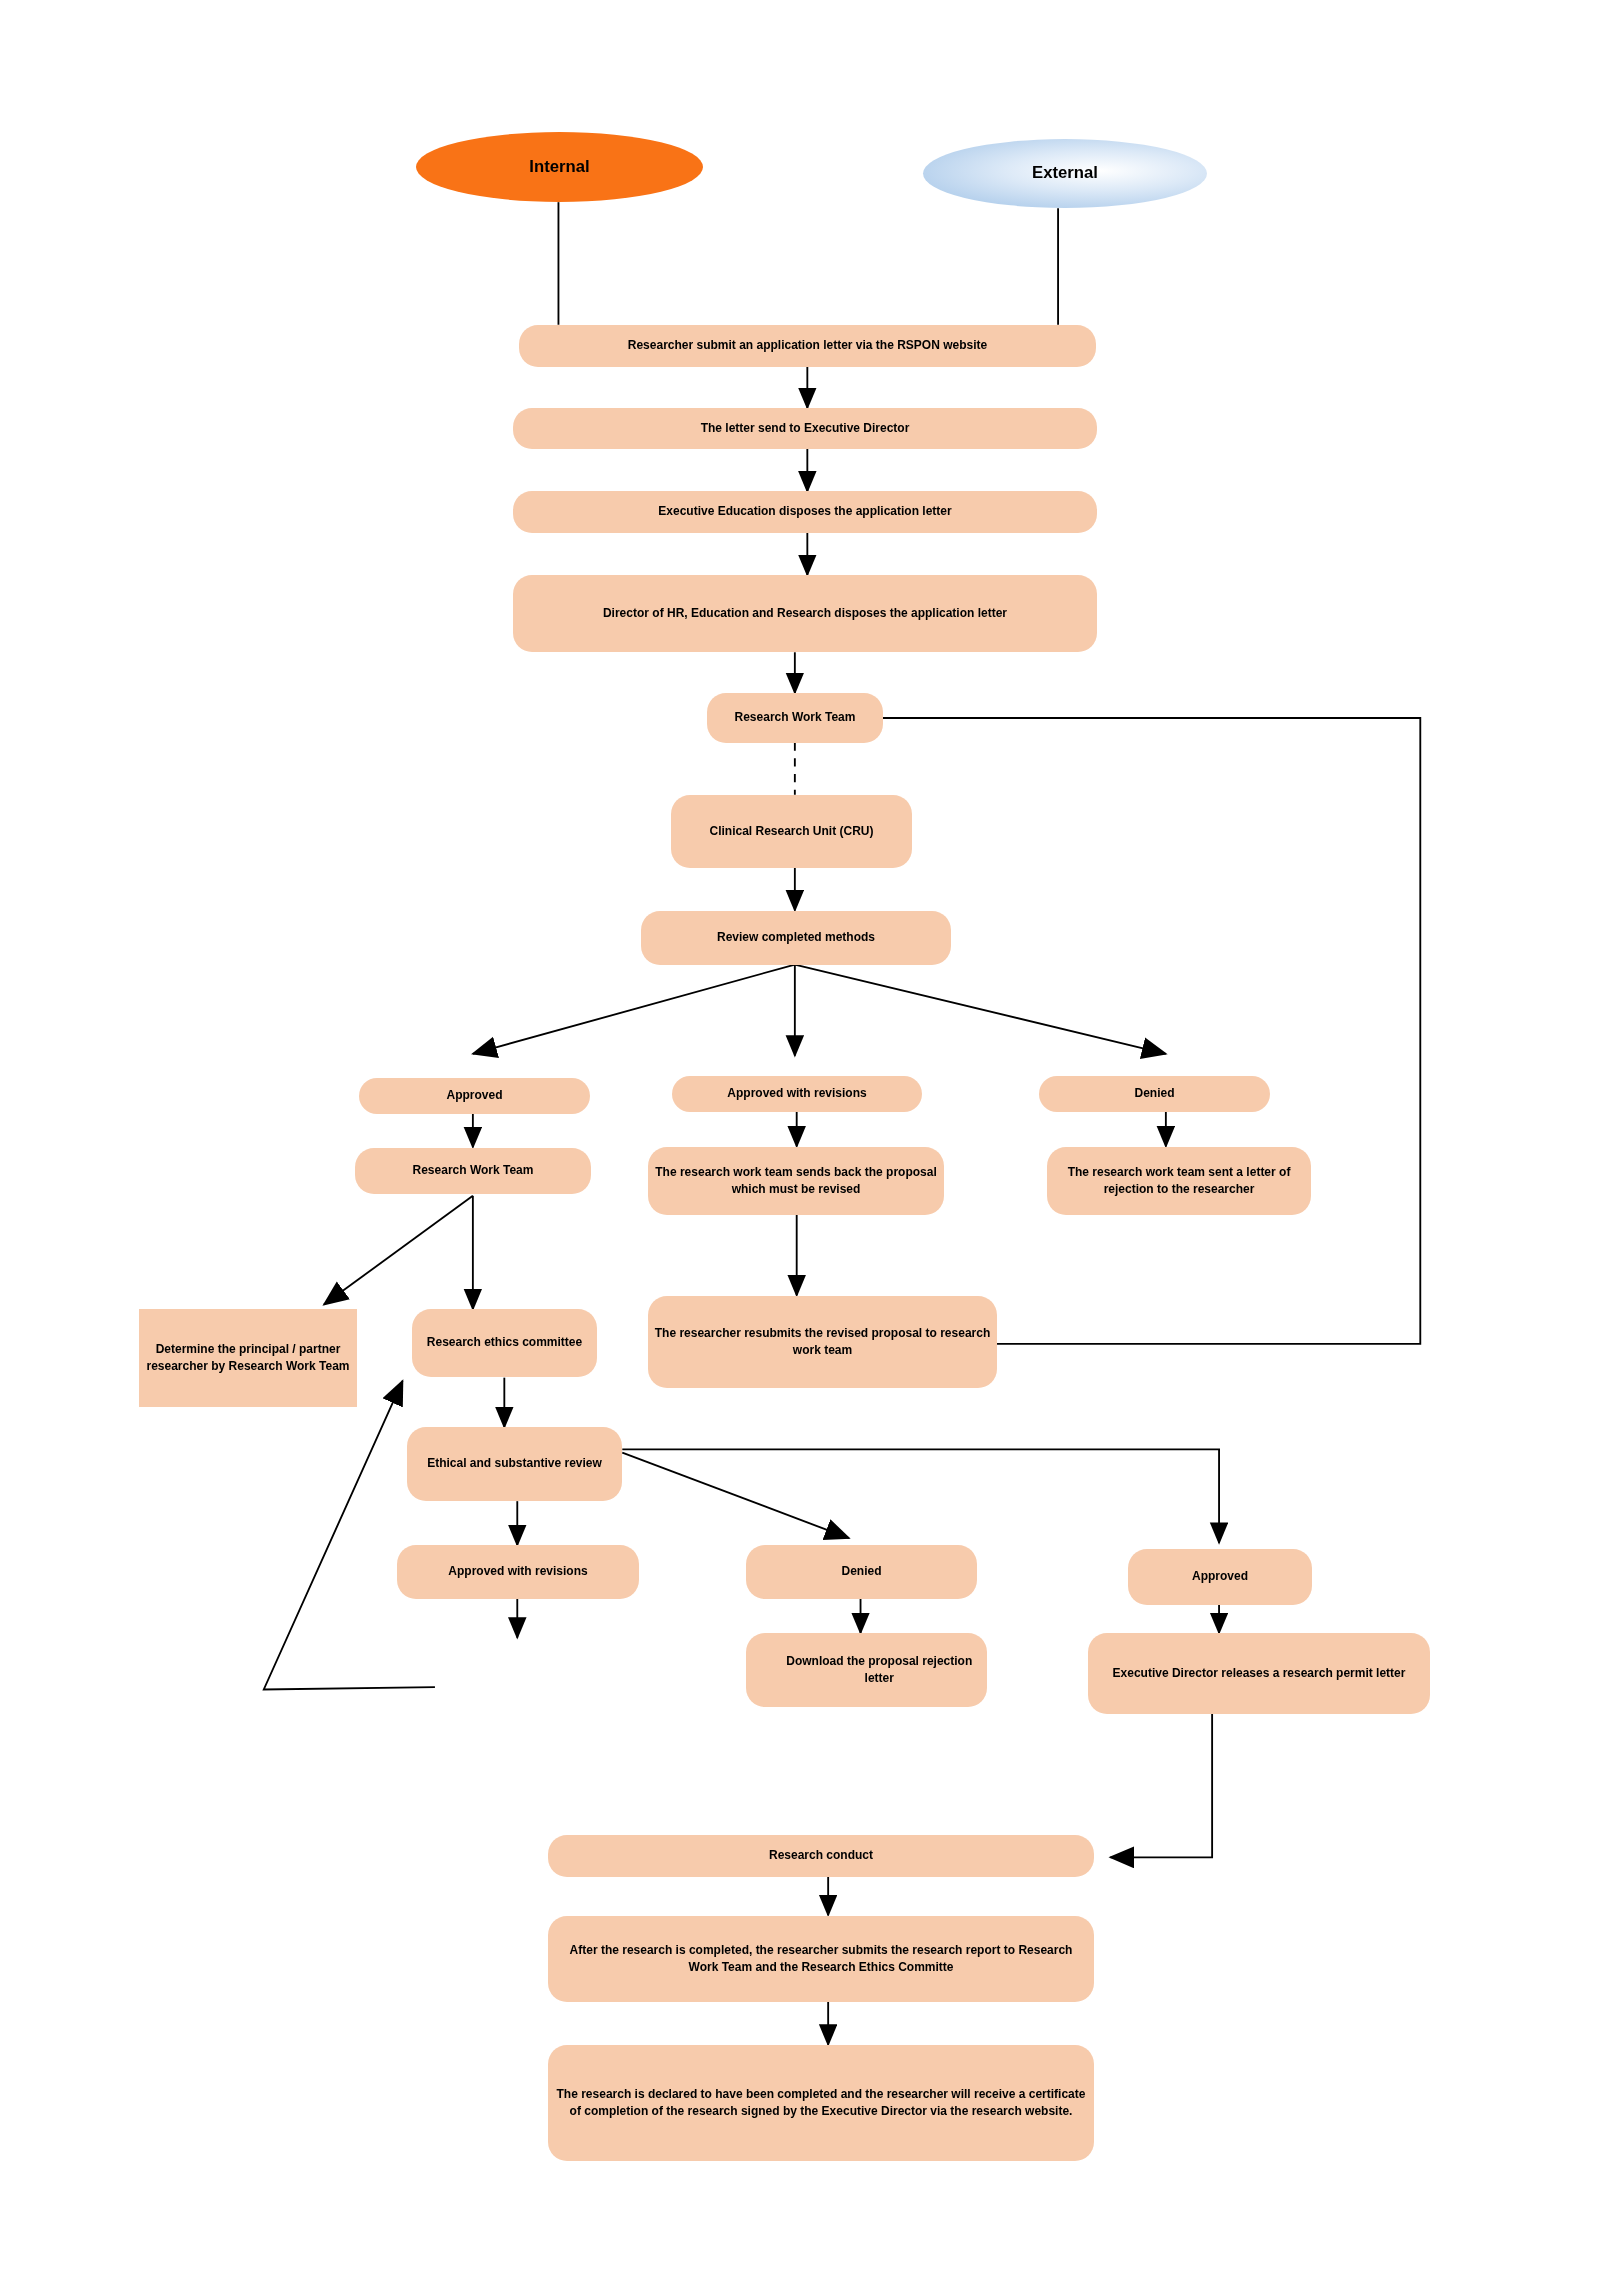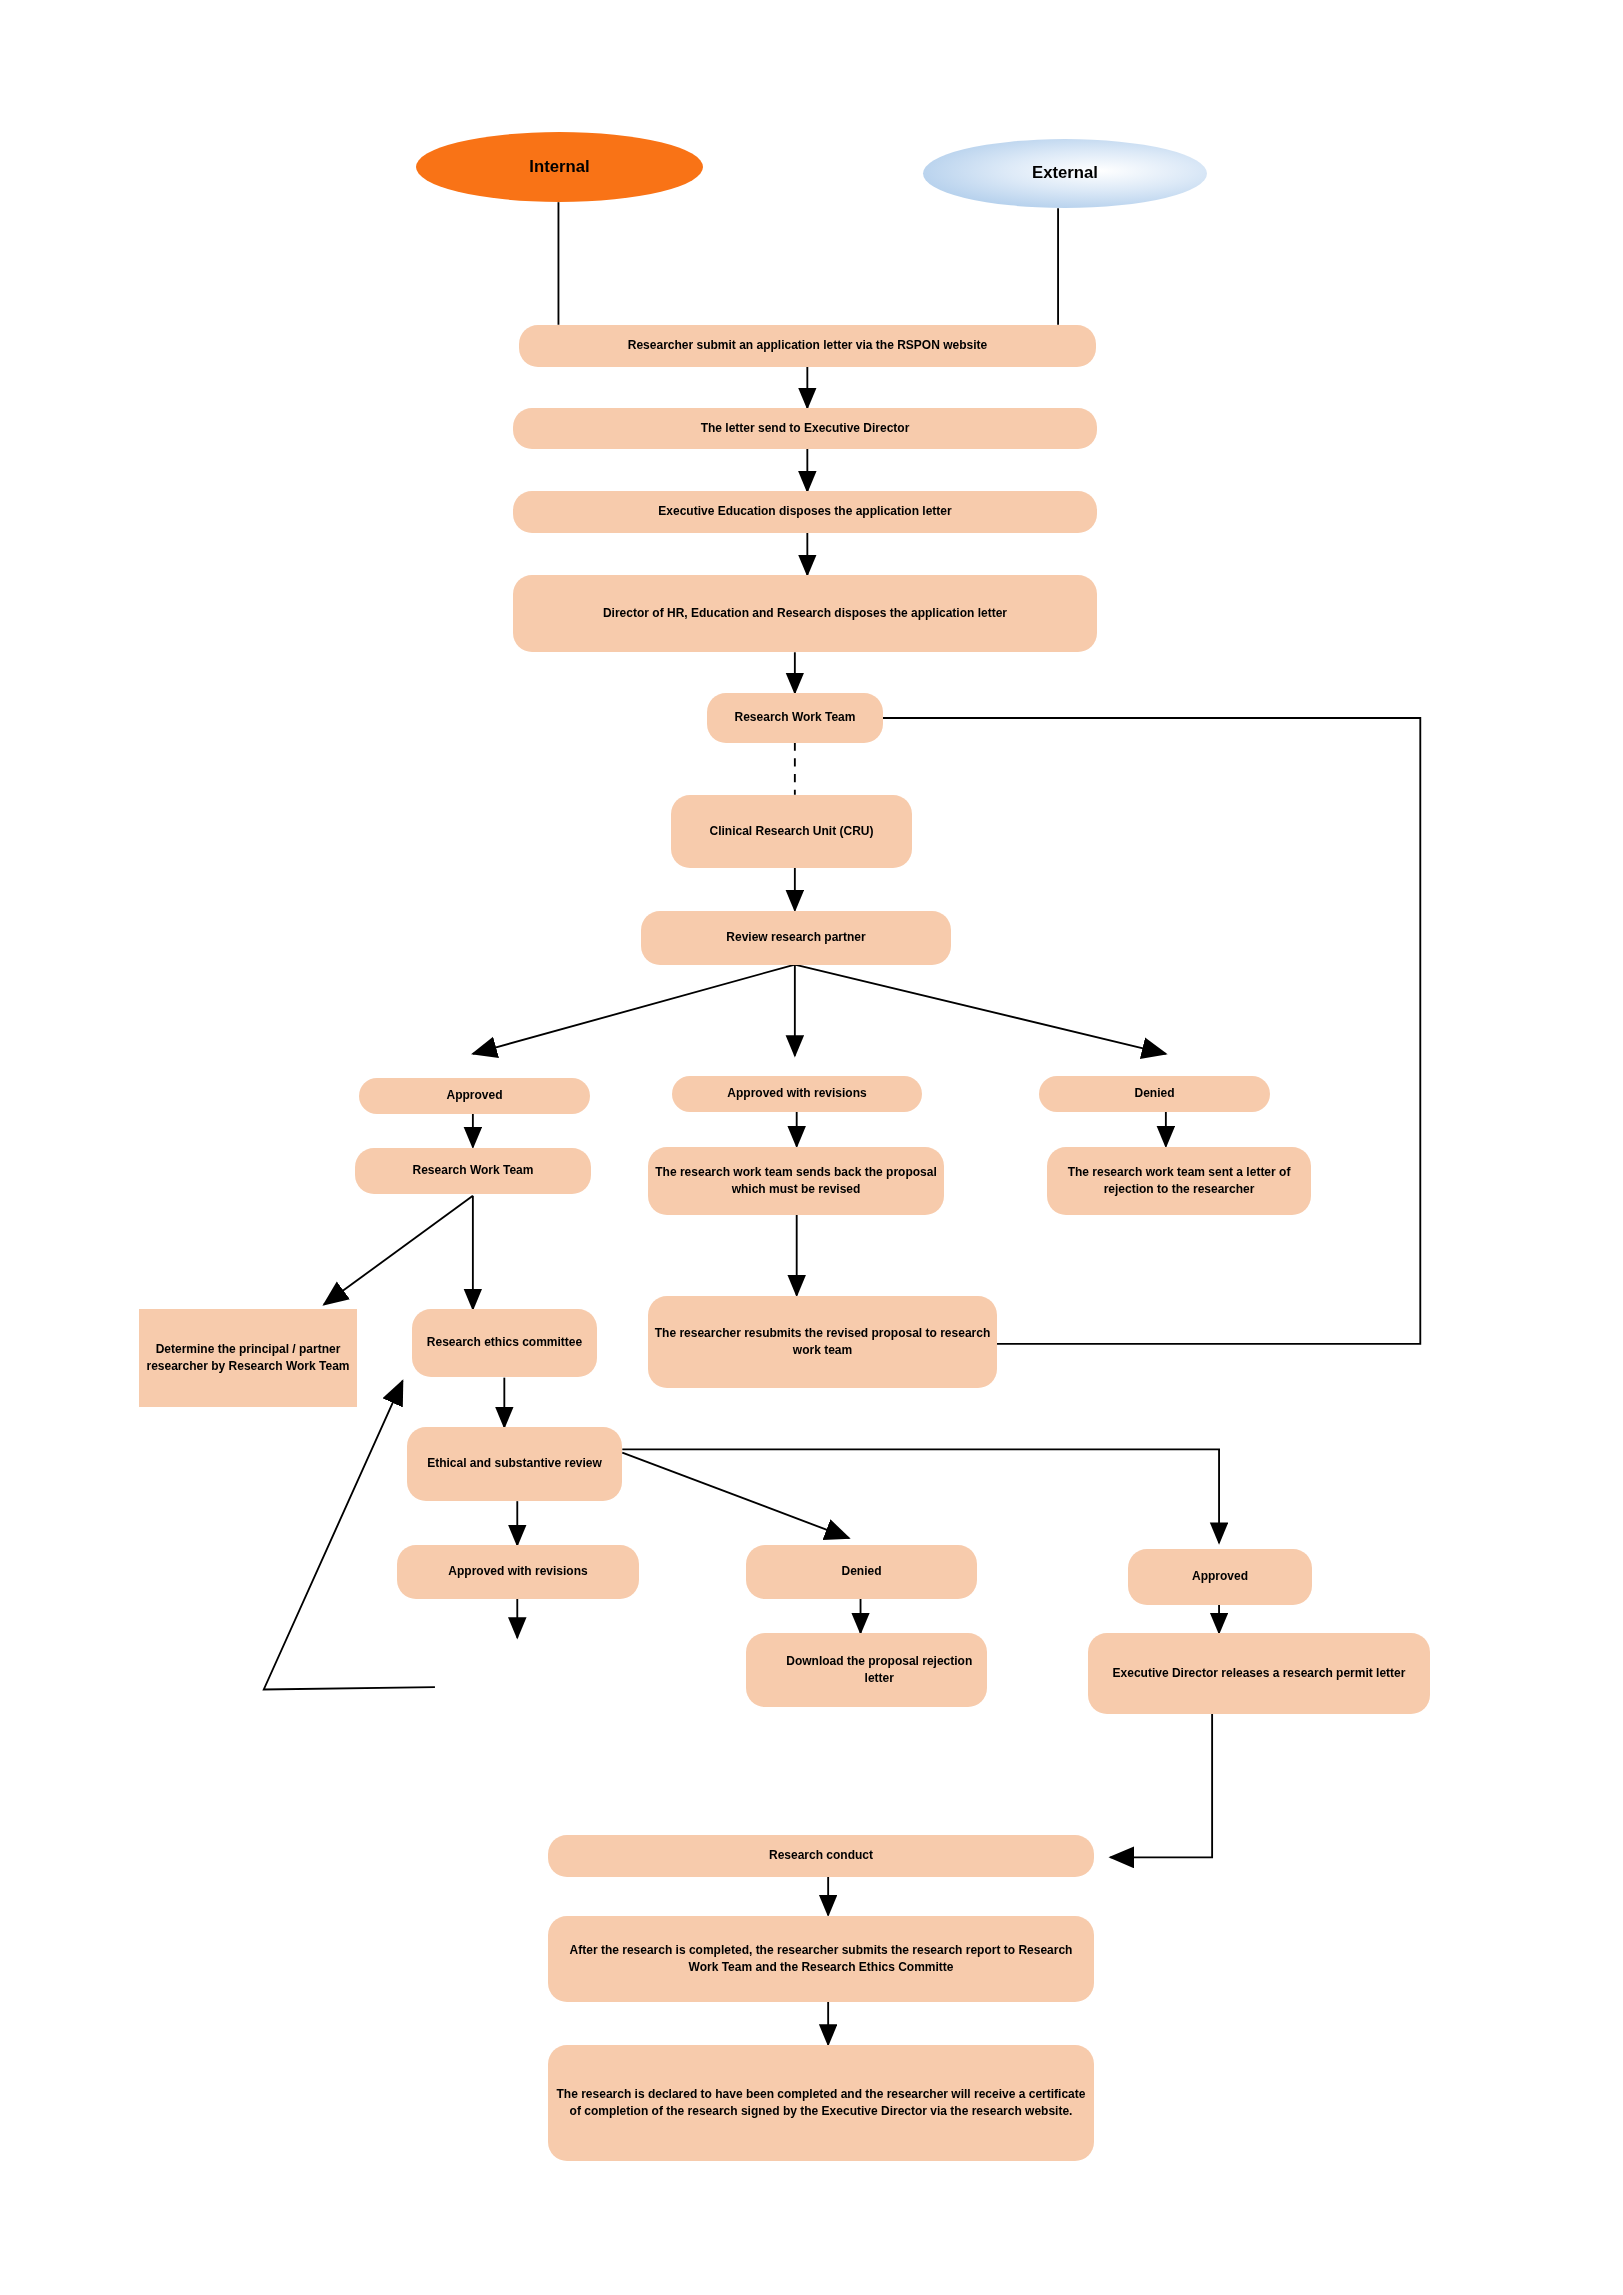--- a/index.html
+++ b/index.html
@@ -143,21 +143,21 @@
 
   <div class="node proc f32" style="left:707px; top:693px; width:176px; height:50px;">
     <span>Research Work Team</span>
   </div>
 
   <div class="node proc f32" style="left:671px; top:795px; width:241px; height:73px;">
     <span>Clinical Research Unit (CRU)</span>
   </div>
 
   <div class="node proc f32" style="left:641px; top:911px; width:310px; height:54px;">
-    <span>Review research partner</span>
+    <span>Review completed methods</span>
   </div>
 
   <div class="node proc f32" style="left:359px; top:1078px; width:231px; height:36px;">
     <span>Approved</span>
   </div>
 
   <div class="node proc f32" style="left:672px; top:1076px; width:250px; height:36px;">
     <span>Approved with revisions</span>
   </div>
 

